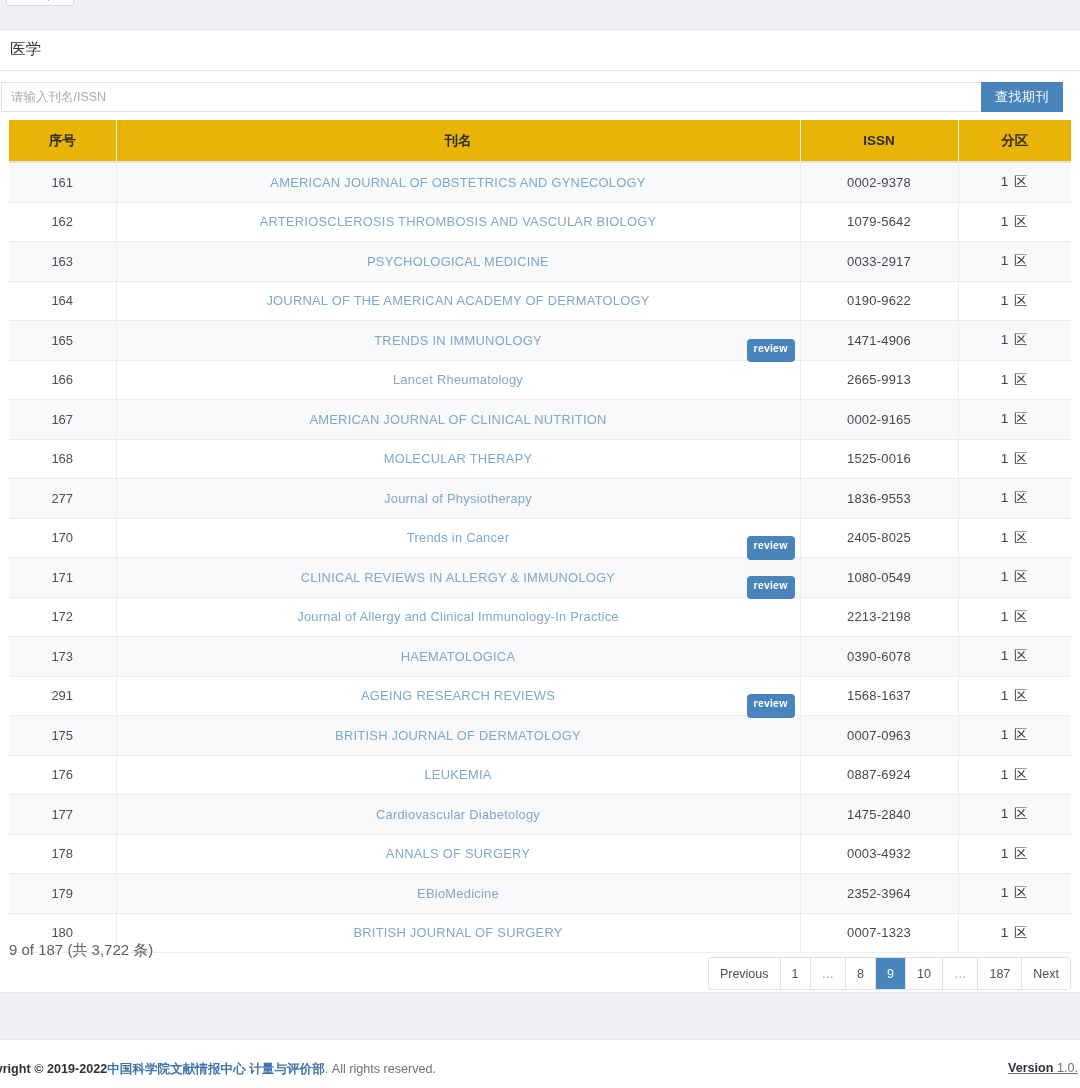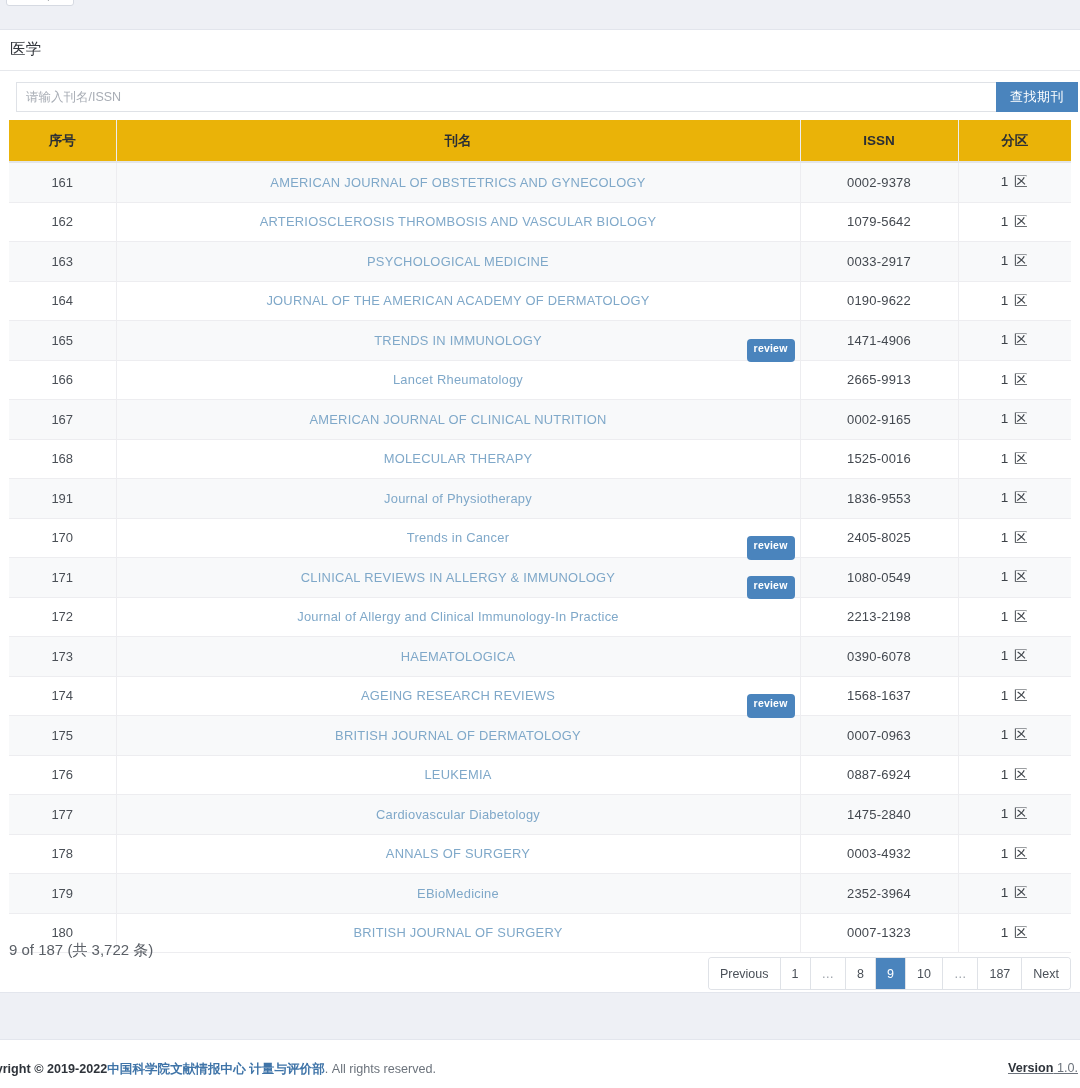--- a/index.html
+++ b/index.html
@@ -74,21 +74,21 @@
     left: 0;
     top: 40px;
     width: 1080px;
     height: 1px;
     background: #e6e8ec;
   }
 
   
   .search-row {
     position: absolute;
-    left: 16px;
+    left: 1px;
     top: 52px;
     width: 1062px;
     height: 30px;
     display: flex;
   }
   .search-input {
     flex: 1;
     height: 30px;
     border: 1px solid #dfe2e7;
     border-right: none;
@@ -376,21 +376,21 @@
             <td><span class="cell-no">168</span></td>
             <td>
               <div class="name-wrap">
                 <a class="jname">MOLECULAR THERAPY</a>
               </div>
             </td>
             <td><span class="cell-issn">1525-0016</span></td>
             <td><span class="cell-zone">1 区</span></td>
           </tr>
           <tr>
-            <td><span class="cell-no">191</span></td>
+            <td><span class="cell-no">277</span></td>
             <td>
               <div class="name-wrap">
                 <a class="jname">Journal of Physiotherapy</a>
               </div>
             </td>
             <td><span class="cell-issn">1836-9553</span></td>
             <td><span class="cell-zone">1 区</span></td>
           </tr>
           <tr>
             <td><span class="cell-no">170</span></td>
@@ -428,21 +428,21 @@
             <td><span class="cell-no">173</span></td>
             <td>
               <div class="name-wrap">
                 <a class="jname">HAEMATOLOGICA</a>
               </div>
             </td>
             <td><span class="cell-issn">0390-6078</span></td>
             <td><span class="cell-zone">1 区</span></td>
           </tr>
           <tr>
-            <td><span class="cell-no">174</span></td>
+            <td><span class="cell-no">291</span></td>
             <td>
               <div class="name-wrap">
                 <a class="jname">AGEING RESEARCH REVIEWS</a>
                 <span class="badge-review">review</span>
               </div>
             </td>
             <td><span class="cell-issn">1568-1637</span></td>
             <td><span class="cell-zone">1 区</span></td>
           </tr>
           <tr>

